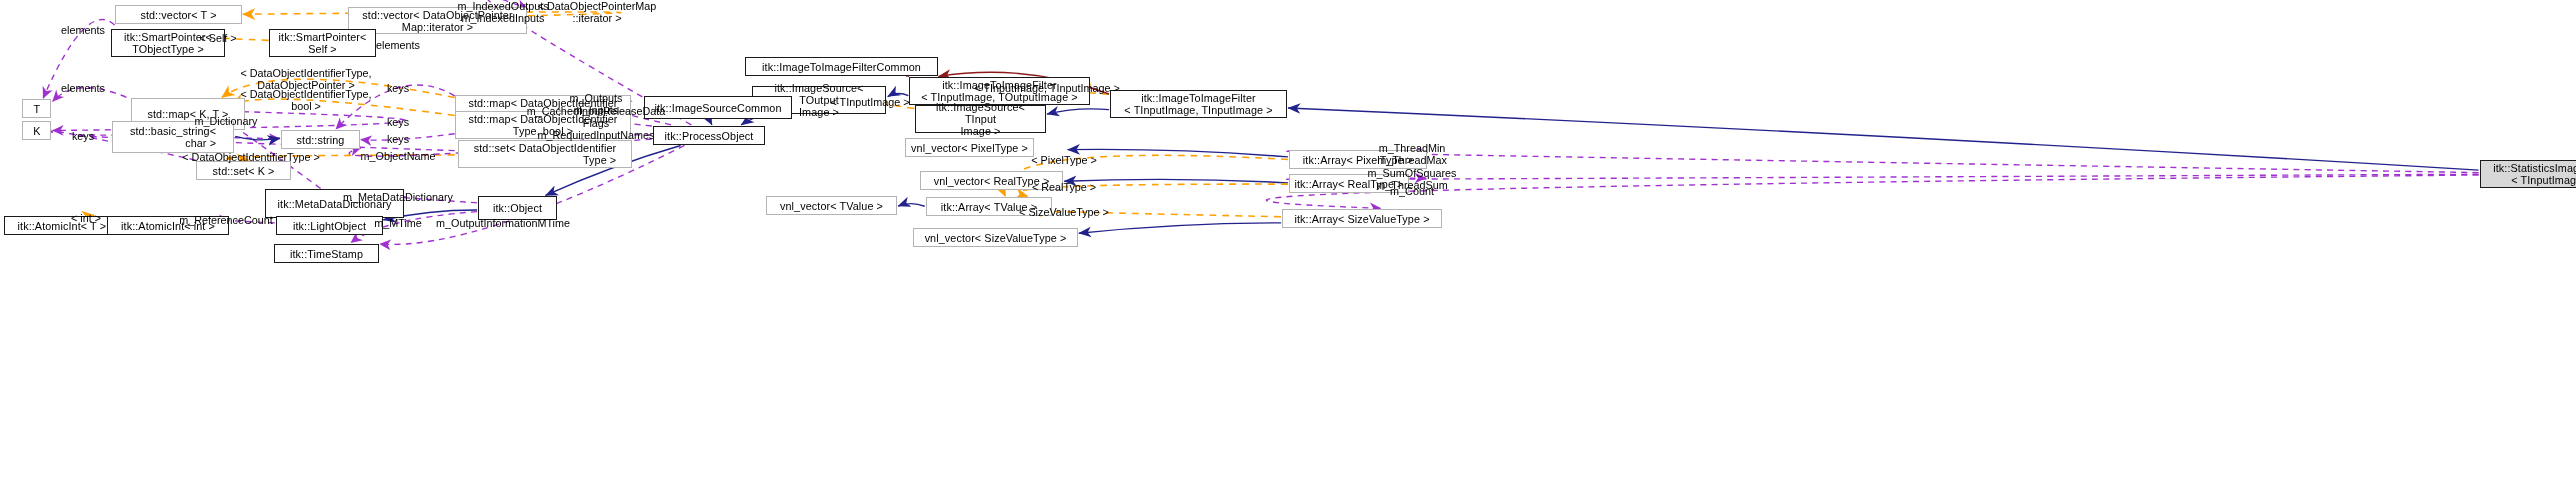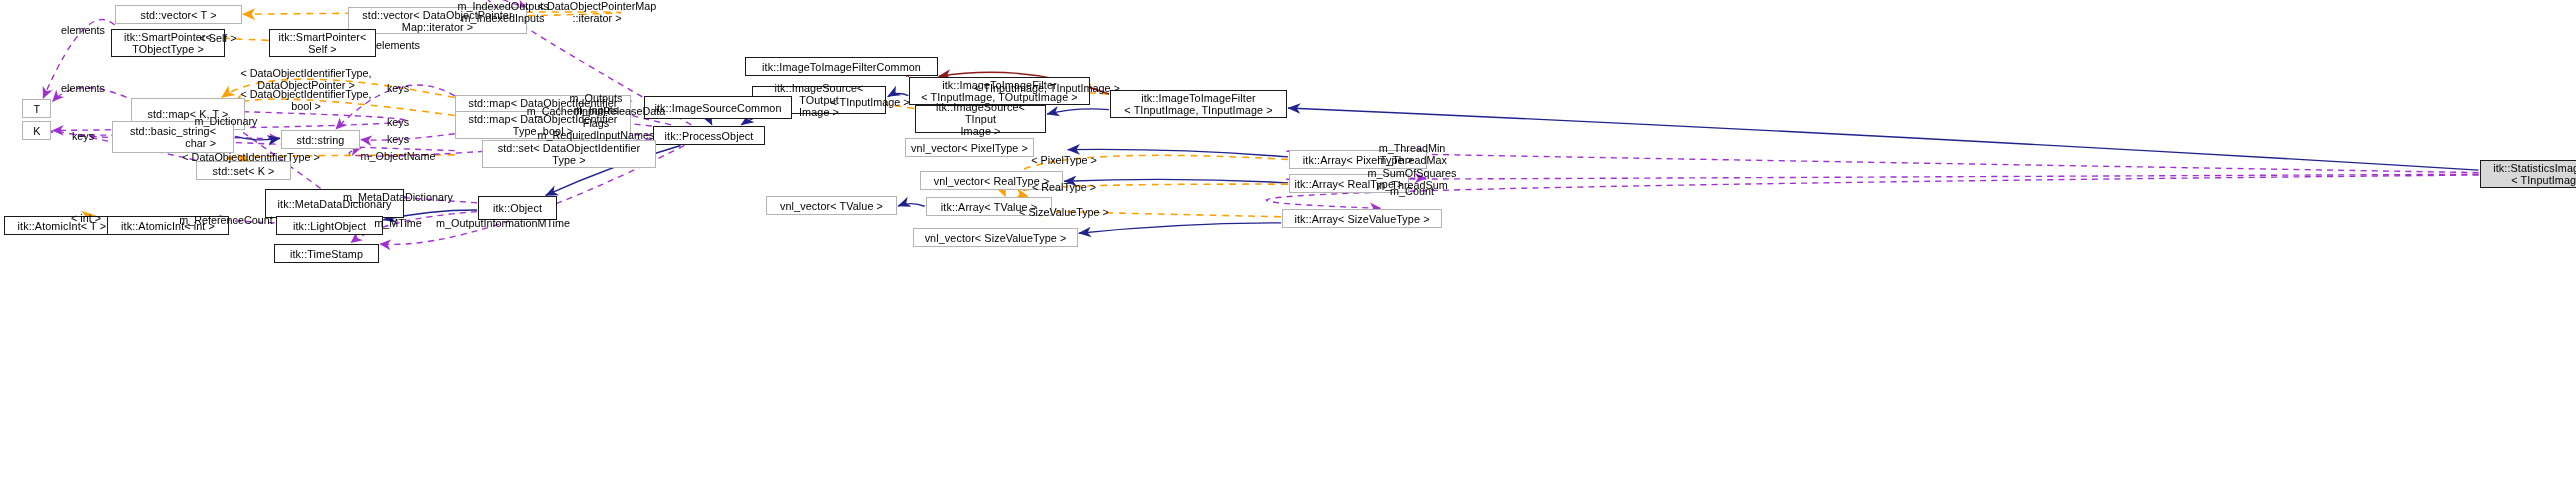--- a/index.html
+++ b/index.html
@@ -151,21 +151,21 @@
       <div class="node strong" style="left: 915px; top: 105px; width: 131px; height: 27.6px;">itk::ImageSource&lt; TInput
 Image &gt;</div>
       <div class="node plain" style="left: 131px; top: 98px; width: 114px; height: 32px;">std::map&lt; K, T &gt;</div>
       <div class="node plain" style="left: 455px; top: 111px; width: 176px; height: 27.6px;">std::map&lt; DataObjectIdentifier
 Type, bool &gt;</div>
       <div class="node plain" style="left: 22.4px; top: 121px; width: 29px; height: 19px;">K</div>
       <div class="node plain" style="left: 112px; top: 121px; width: 122px; height: 32px; text-align: right;">std::basic_string&lt;
 char &gt;</div>
       <div class="node strong" style="left: 653px; top: 126px; width: 112px; height: 19px;">itk::ProcessObject</div>
       <div class="node plain" style="left: 281px; top: 130px; width: 79px; height: 19px;">std::string</div>
-      <div class="node plain" style="left: 482px; top: 140px; width: 174px; height: 27.6px;">std::set&lt; DataObjectIdentifier
+      <div class="node plain" style="left: 458px; top: 140px; width: 174px; height: 27.6px; text-align: right;">std::set&lt; DataObjectIdentifier
 Type &gt;</div>
       <div class="node plain" style="left: 905px; top: 138px; width: 129px; height: 19px;">vnl_vector&lt; PixelType &gt;</div>
       <div class="node plain" style="left: 1289px; top: 150px; width: 138px; height: 19px;">itk::Array&lt; PixelType &gt;</div>
       <div class="node focus" style="left: 2480px; top: 160px; width: 143px; height: 27.6px;">itk::StatisticsImageFilter
 &lt; TInputImage &gt;</div>
       <div class="node plain" style="left: 196px; top: 161px; width: 95px; height: 19px;">std::set&lt; K &gt;</div>
       <div class="node plain" style="left: 920px; top: 171px; width: 143px; height: 19px;">vnl_vector&lt; RealType &gt;</div>
       <div class="node plain" style="left: 1289px; top: 174px; width: 120px; height: 19px;">itk::Array&lt; RealType &gt;</div>
       <div class="node strong" style="left: 265px; top: 189px; width: 139px; height: 29px;">itk::MetaDataDictionary</div>
       <div class="node plain" style="left: 766px; top: 196px; width: 131px; height: 19px;">vnl_vector&lt; TValue &gt;</div>

